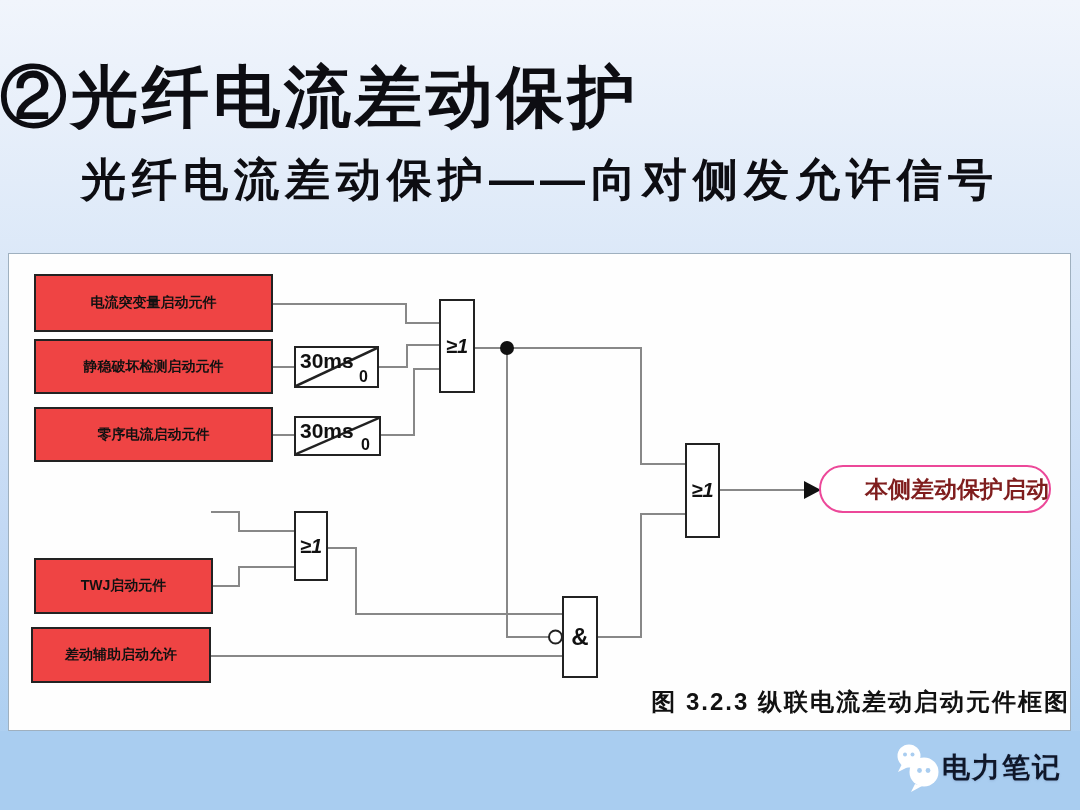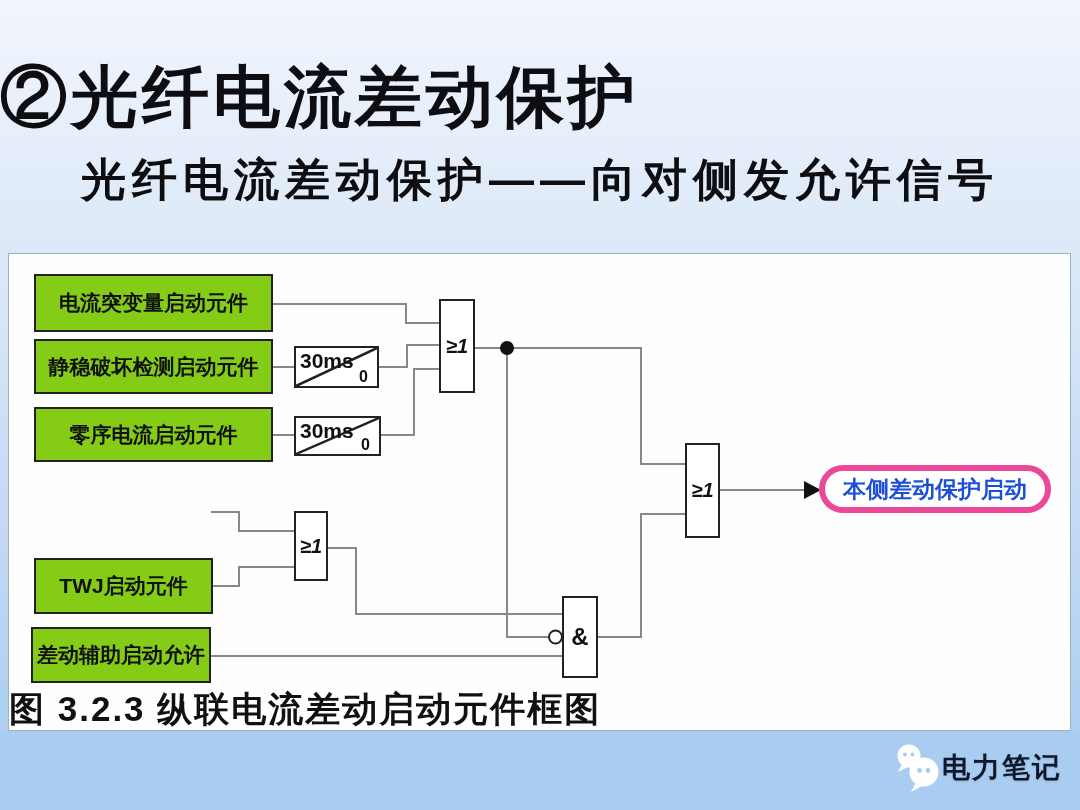--- a/index.html
+++ b/index.html
@@ -38,24 +38,24 @@
     border: 1px solid #9fb0bf;
     box-sizing: border-box;
   }
   .wires {
     position: absolute; left: 0; top: 0;
     width: 1062px; height: 476px;
   }
   .dbox {
     position: absolute;
     border: 2px solid #222;
-    background: #84cc16;
+    background: #ef4444;
     box-sizing: border-box;
     display: flex; align-items: center; justify-content: center;
-    font-size: 21px; font-weight: bold; color: #111;
+    font-size: 14px; font-weight: bold; color: #111;
     white-space: nowrap;
   }
   .box1 { left: 25px;  top: 20px;  width: 239px; height: 58px; }
   .box2 { left: 25px;  top: 85px;  width: 239px; height: 55px; }
   .box3 { left: 25px;  top: 153px; width: 239px; height: 55px; }
   .box4 { left: 25px;  top: 230px; width: 177px; height: 58px; }
   .box5 { left: 25px;  top: 304px; width: 179px; height: 56px; }
   .box6 { left: 22px;  top: 373px; width: 180px; height: 56px; }
   .timer {
     position: absolute;
@@ -78,33 +78,33 @@
     font-size: 20px; font-weight: bold; color: #111;
     font-style: italic;
   }
   .or1 { left: 430px; top: 45px;  width: 36px; height: 94px; }
   .or2 { left: 285px; top: 257px; width: 34px; height: 70px; }
   .or3 { left: 676px; top: 189px; width: 35px; height: 95px; }
   .and { left: 553px; top: 342px; width: 36px; height: 82px; font-size: 24px; font-style: normal; }
   .pill {
     position: absolute;
     left: 810px; top: 211px; width: 232px; height: 48px;
-    border: 6px solid #ec4899;
+    border: 2px solid #ec4899;
     border-radius: 24px;
     background: #fff;
     box-sizing: border-box;
-    display: flex; align-items: center; justify-content: center;
-    font-size: 23px; font-weight: bold; color: #1d4ed8;
+    display: flex; align-items: center; justify-content: flex-end;
+    font-size: 23px; font-weight: bold; color: #7f1d1d;
     white-space: nowrap;
   }
   .caption {
     position: absolute;
     top: 432px; left: 0; width: 100%;
-    text-align: left;
-    font-size: 35px; font-weight: bold;
+    text-align: right;
+    font-size: 24px; font-weight: bold;
     letter-spacing: 2px;
     color: #111;
     white-space: nowrap;
   }
   .footer {
     position: absolute;
     left: 0; top: 731px;
     width: 1080px; height: 79px;
     background: #a9cdf0;
   }

